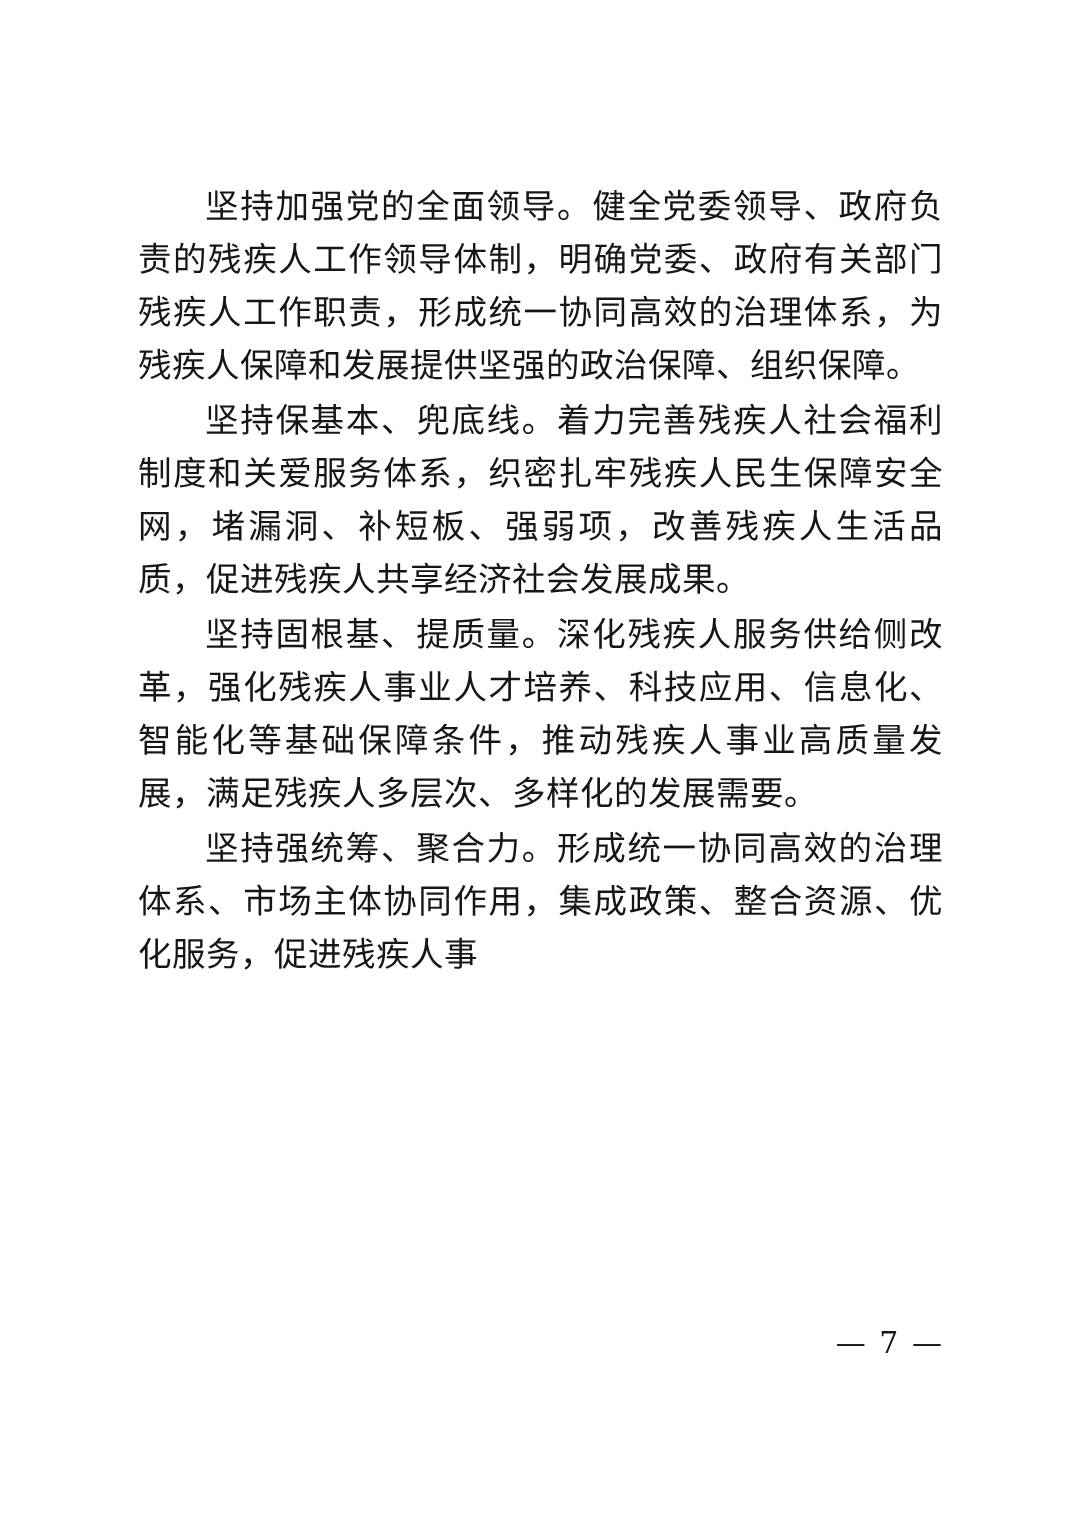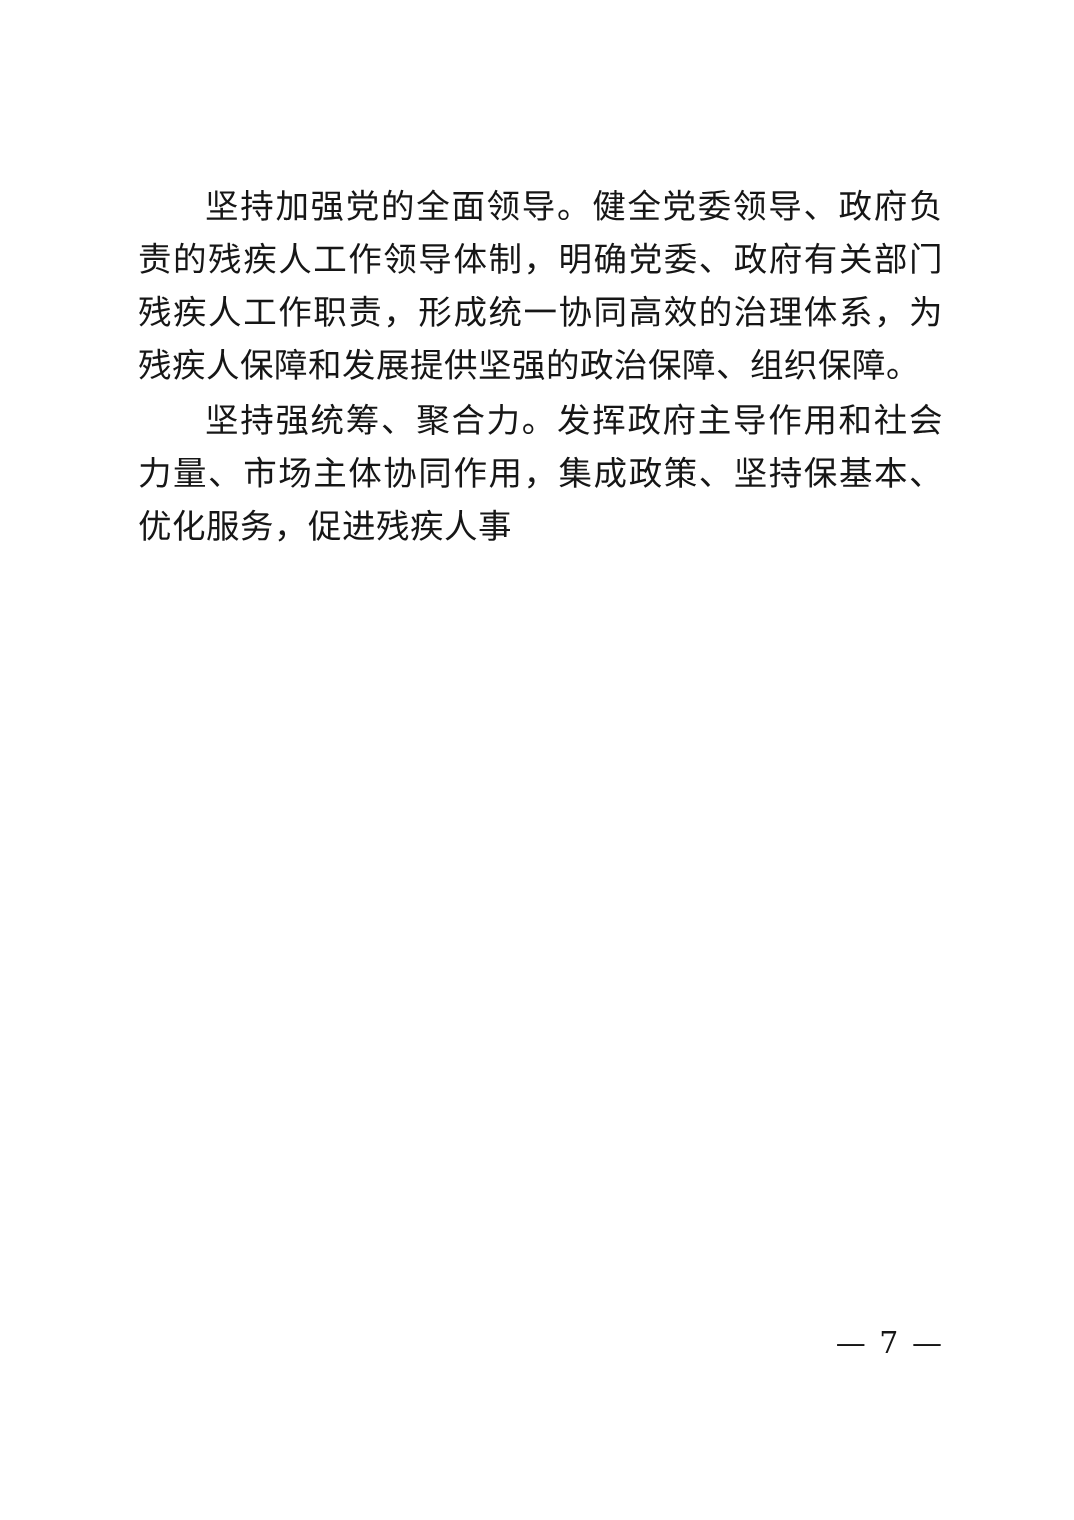--- a/index.html
+++ b/index.html
@@ -53,18 +53,20 @@
     white-space: nowrap;
   }
 </style>
 </head>
 <body>
 
 <div class="page">
 
   <div class="content">
     <p class="para">坚持加强党的全面领导。健全党委领导、政府负责的残疾人工作领导体制，明确党委、政府有关部门残疾人工作职责，形成统一协同高效的治理体系，为残疾人保障和发展提供坚强的政治保障、组织保障。</p>
-    <p class="para">坚持强统筹、聚合力。发挥政府主导作用和社会力量、市场主体协同作用，集成政策、坚持保基本、优化服务，促进残疾人事</p>
+    <p class="para">坚持保基本、兜底线。着力完善残疾人社会福利制度和关爱服务体系，织密扎牢残疾人民生保障安全网，堵漏洞、补短板、强弱项，改善残疾人生活品质，促进残疾人共享经济社会发展成果。</p>
+    <p class="para">坚持固根基、提质量。深化残疾人服务供给侧改革，强化残疾人事业人才培养、科技应用、信息化、智能化等基础保障条件，推动残疾人事业高质量发展，满足残疾人多层次、多样化的发展需要。</p>
+    <p class="para">坚持强统筹、聚合力。形成统一协同高效的治理体系、市场主体协同作用，集成政策、整合资源、优化服务，促进残疾人事</p>
   </div>
 
   <div class="page-number">— 7 —</div>
 
 </div>
 
 </body></html>

